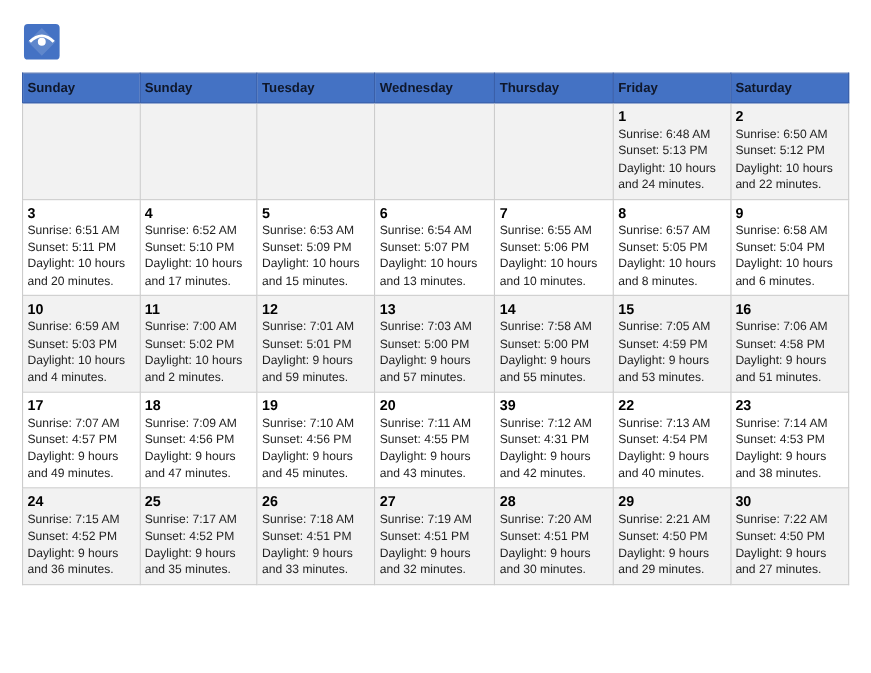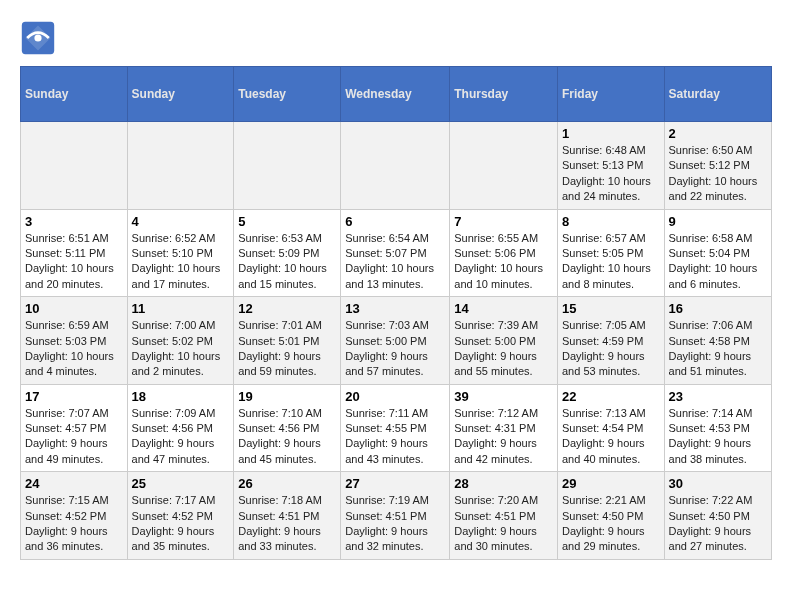--- a/index.html
+++ b/index.html
@@ -46,22 +46,22 @@
       font-size: 14px;
       color: #555;
     }
     table {
       width: 100%;
       border-collapse: collapse;
       font-size: 11px;
     }
     thead tr th {
       background: #4472c4;
-      color: #e5e5e5;
-      padding: 20px 4px;
+      color: #0f172a;
+      padding: 6px 4px;
       text-align: left;
       font-size: 12px;
       font-weight: bold;
       border: 1px solid #3a5fa8;
     }
     tbody tr td {
       border: 1px solid #ccc;
       vertical-align: top;
       padding: 4px;
       height: 80px;
@@ -219,21 +219,21 @@
         </td>
         <td>
           <div class="day-number">13</div>
           <div class="day-info">Sunrise: 7:03 AM
 Sunset: 5:00 PM
 Daylight: 9 hours
 and 57 minutes.</div>
         </td>
         <td>
           <div class="day-number">14</div>
-          <div class="day-info">Sunrise: 7:39 AM
+          <div class="day-info">Sunrise: 7:58 AM
 Sunset: 5:00 PM
 Daylight: 9 hours
 and 55 minutes.</div>
         </td>
         <td>
           <div class="day-number">15</div>
           <div class="day-info">Sunrise: 7:05 AM
 Sunset: 4:59 PM
 Daylight: 9 hours
 and 53 minutes.</div>

